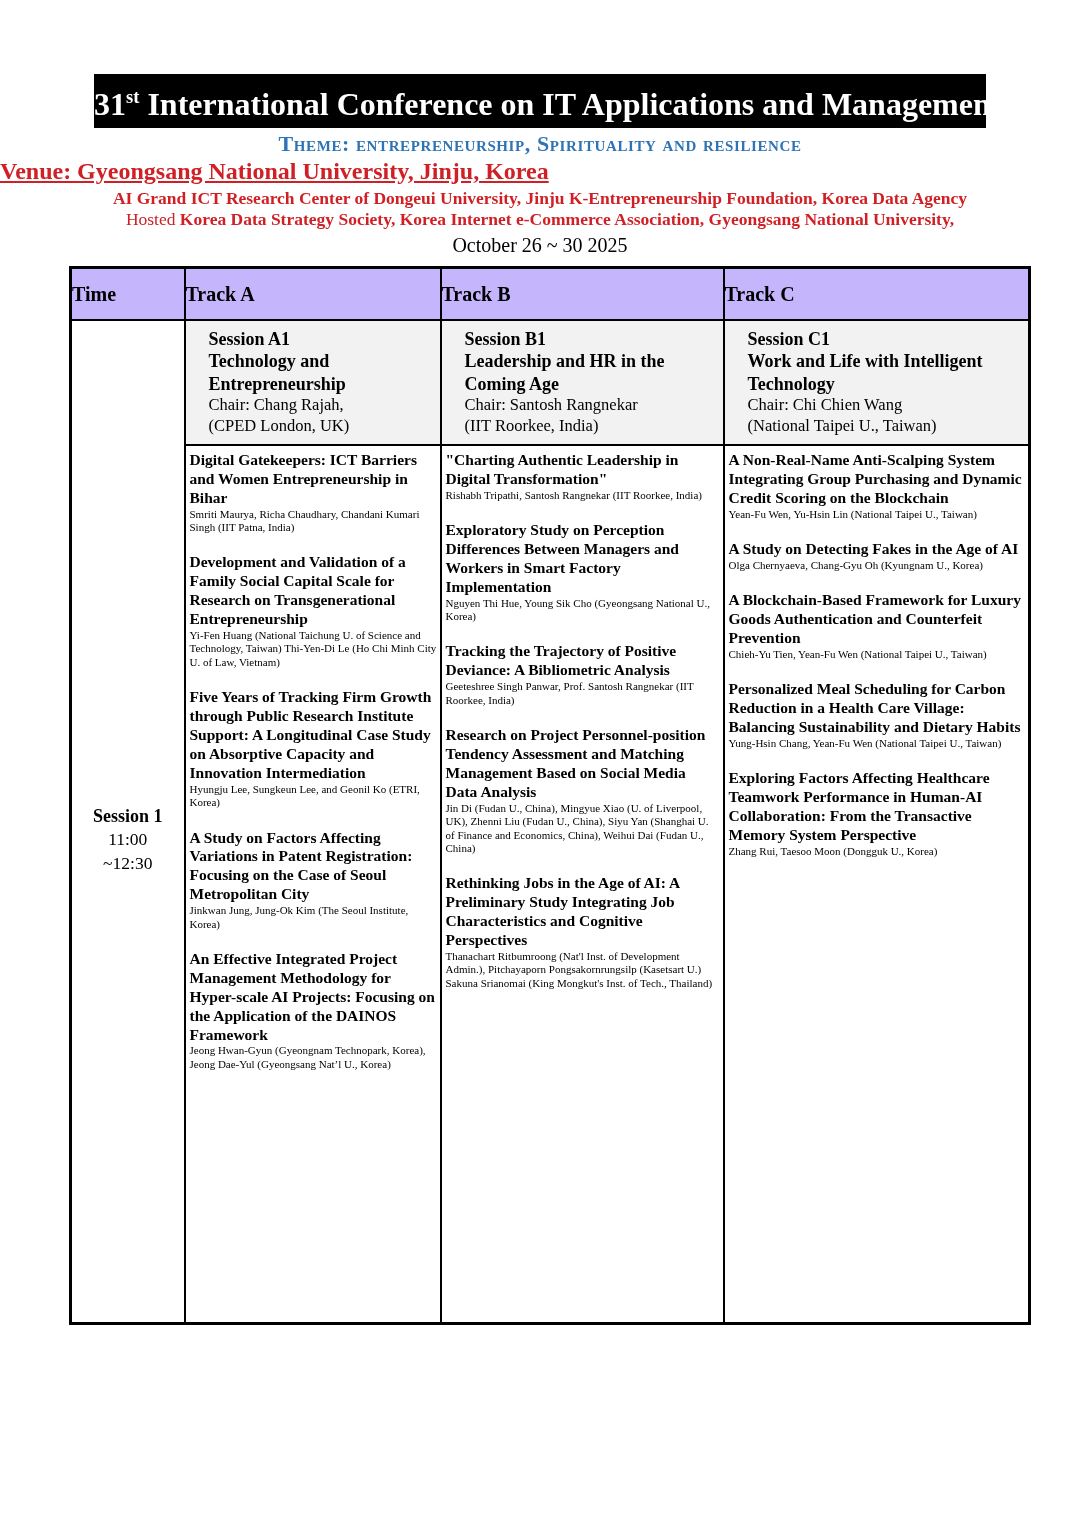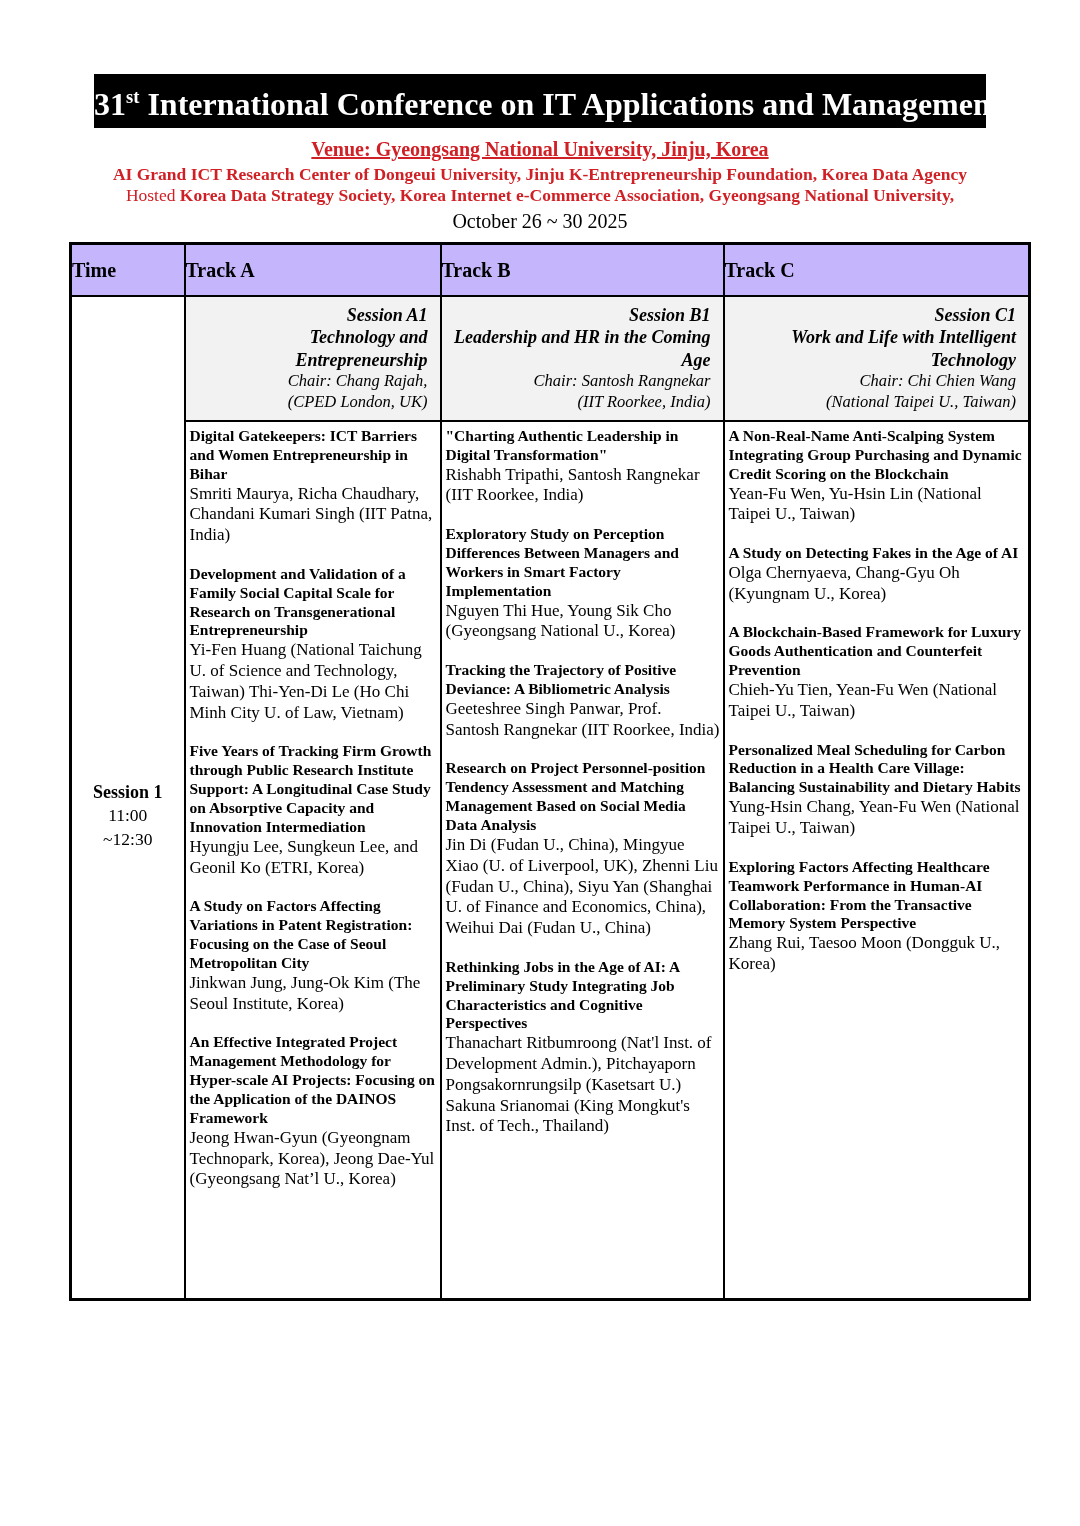--- a/index.html
+++ b/index.html
@@ -28,25 +28,25 @@
   .theme-line {
     margin-top: 3px;
     text-align: center;
     color: #2e74b5;
     font-weight: bold;
     font-variant: small-caps;
     font-size: 22px;
     letter-spacing: 0.6px;
   }
   .venue-line {
-    margin-top: 10px;
-    text-align: center;
+    margin-top: 1px;
+    text-align: left;
     color: #d02025;
     font-weight: bold;
-    font-size: 20px;
+    font-size: 24px;
     text-decoration: underline;
   }
   .hosted-block {
     margin-top: 3px;
     text-align: center;
     color: #d02025;
     font-size: 17.5px;
     font-weight: bold;
     line-height: 1.22;
   }
@@ -76,53 +76,53 @@
     background: #c4b5fd;
     height: 52px;
     font-size: 20px;
     font-weight: bold;
     text-align: left;
     vertical-align: middle;
   }
   tr.session-row td.session-cell {
     background: #f2f2f2;
     height: 125px;
-    text-align: right;
+    text-align: left;
     vertical-align: middle;
-    padding: 4px 12px;
-    font-style: italic;
+    padding: 4px 23px;
   }
   .session-code, .session-title { font-weight: bold; font-size: 18px; line-height: 1.25; }
   .session-chair { font-size: 16.5px; line-height: 1.25; }
   td.time-cell {
     background: #ffffff;
     text-align: center;
     vertical-align: middle;
     font-size: 17.5px;
     line-height: 1.35;
   }
   .time-session { font-weight: bold; font-size: 18px; margin-top: 36px; }
   tr.content-row td.track-cell {
     height: 879px;
     vertical-align: top;
     padding: 5px 3px 4px 4px;
     background: #ffffff;
   }
   .paper { margin-bottom: 19px; }
   .paper:last-child { margin-bottom: 0; }
   .paper-title { font-weight: bold; font-size: 15.5px; line-height: 1.22; }
-  .paper-authors { font-size: 17px; line-height: 1.22; }
+  .paper-authors { font-size: 11px; line-height: 1.22; }
 </style>
 </head>
 <body>
 
 <div class="page">
 
   <div class="banner"><span>31</span><sup>st</sup><span> International Conference on IT Applications and Management</span></div>
 
+  <div class="theme-line">Theme: entrepreneurship, Spirituality and resilience</div>
 
   <div class="venue-line">Venue: Gyeongsang National University, Jinju, Korea</div>
 
   <div class="hosted-block">
     <div>AI Grand ICT Research Center of Dongeui University, Jinju K-Entrepreneurship Foundation, Korea Data Agency</div>
     <div><span class="hosted-prefix">Hosted </span><span>Korea Data Strategy Society, Korea Internet e-Commerce Association, Gyeongsang National University,</span></div>
   </div>
 
   <div class="date-line">October 26 ~ 30 2025</div>
 

